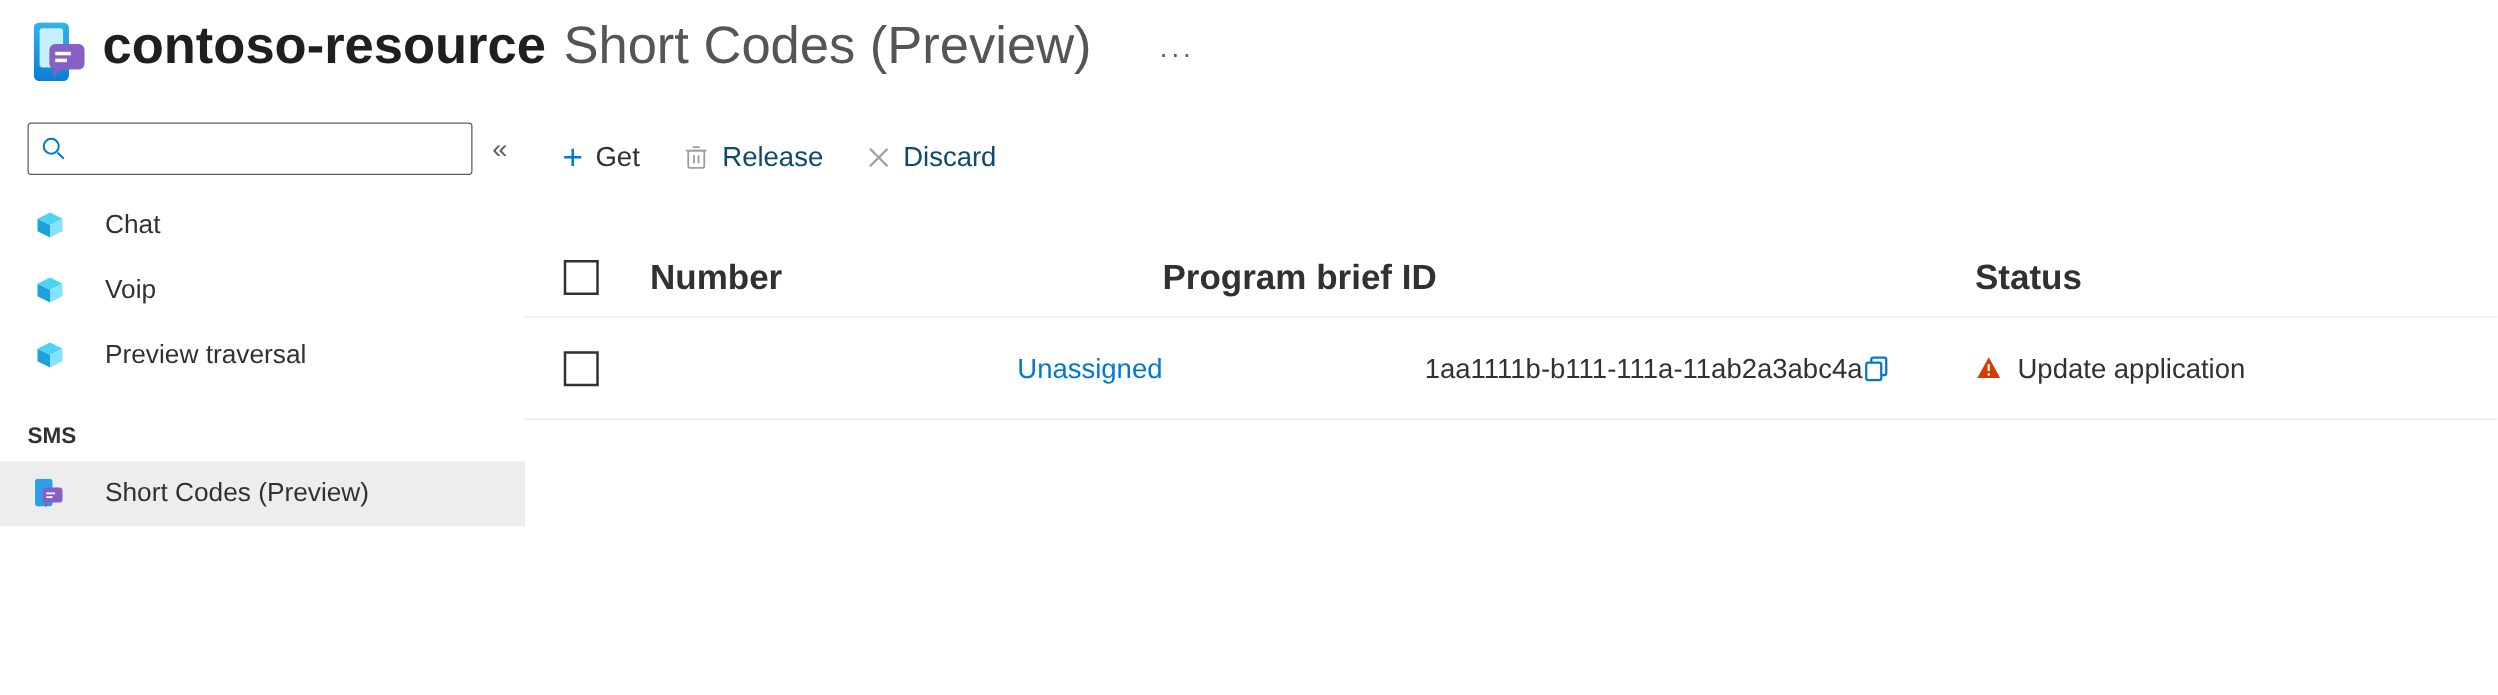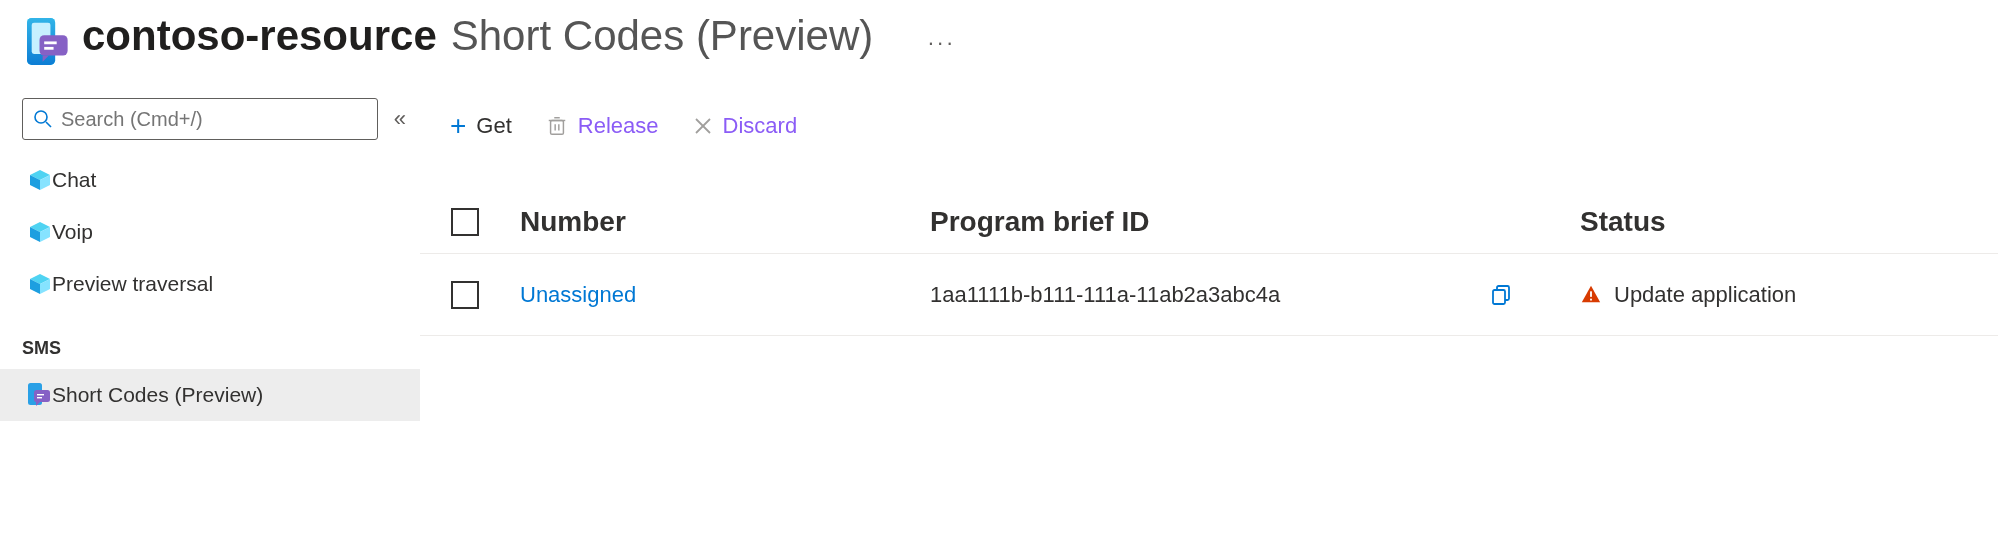--- a/index.html
+++ b/index.html
@@ -38,40 +38,40 @@
     display:flex;
     align-items:center;
     padding-left:10px;
     gap:8px;
     font-size: 20px;
     color:#000;
   }
   .search-input input { border:none; outline:none; font-size:20px; flex:1; background:transparent; color:#323130;}
   .collapse-btn { font-size: 22px; color:#605e5c; cursor:pointer; padding: 6px;}
   .nav-list { margin-top: 14px; }
-  .nav-item { display:flex; align-items:center; height:52px; padding-left:28px; gap:0; font-size:21px; cursor:pointer;}
+  .nav-item { display:flex; align-items:center; height:52px; padding-left:28px; gap:32px; font-size:21px; cursor:pointer;}
   .nav-item.selected { background:#ededed; }
   .section-label { font-size:18px; font-weight:600; padding-left:22px; margin-top:28px; margin-bottom:10px; }
 
   
   .cube { width:24px; height:24px; }
 
   
   .main { flex:1; padding-top: 30px; }
   .toolbar { display:flex; align-items:center; gap:34px; padding-left:30px; height:56px; }
   .toolbar-btn { display:flex; align-items:center; gap:10px; font-size:22px; cursor:pointer; }
   .toolbar-btn.enabled { color:#323130; }
-  .toolbar-btn.disabled { color:#8b5cf6; cursor:default; }
+  .toolbar-btn.disabled { color:#0c4a6e; cursor:default; }
   .toolbar-icon-enabled { color:#0078d4; }
   .plus { font-size:28px; font-weight:300; line-height:1;}
 
   .table { margin-top: 36px; }
   .table-header, .table-row { display:flex; align-items:center; border-bottom:1px solid #edebe9; }
   .table-header { height:64px; font-weight:600; font-size:28px; border-top:none; border-bottom:1px solid #edebe9;justify-content:center;}
-  .table-row { height:82px; font-size:22px; }
+  .table-row { height:82px; font-size:22px;text-align:right; }
   .col-check { width:90px; display:flex; justify-content:center; }
   .col-number { width:420px; padding-left:10px; }
   .col-pbid { width:560px; }
   .col-copy { width:90px; display:flex; justify-content:flex-start; }
   .col-status { flex:1; display:flex; align-items:center; gap:12px; }
 
   .checkbox { width:28px; height:28px; border:2px solid #323130; background:#fff; cursor:pointer; }
   .link { color:#0078d4; cursor:pointer; }
   .copy-icon { color:#0078d4; cursor:pointer; }
   .warn-icon { color:#d83b01; }
@@ -110,21 +110,20 @@
 
   <div class="body-row">
 
     <div class="sidebar">
       <div class="search-row">
         <div class="search-input">
           <svg width="20" height="20" viewBox="0 0 20 20">
             <circle cx="8" cy="8" r="6" stroke="#0078d4" stroke-width="1.6" fill="none"></circle>
             <line x1="13" y1="13" x2="18" y2="18" stroke="#0078d4" stroke-width="1.6"></line>
           </svg>
-          <input type="text" placeholder="Search (Cmd+/)" style="">
         </div>
         <div class="collapse-btn">«</div>
       </div>
 
       <div class="nav-list">
         <div class="nav-item">
           <svg class="cube" viewBox="0 0 24 24">
             <polygon points="12,2 22,7 12,12 2,7" fill="#4fd3f2"></polygon>
             <polygon points="2,7 12,12 12,22 2,17" fill="#1d9fe0"></polygon>
             <polygon points="22,7 12,12 12,22 22,17" fill="#86e3ff"></polygon>

